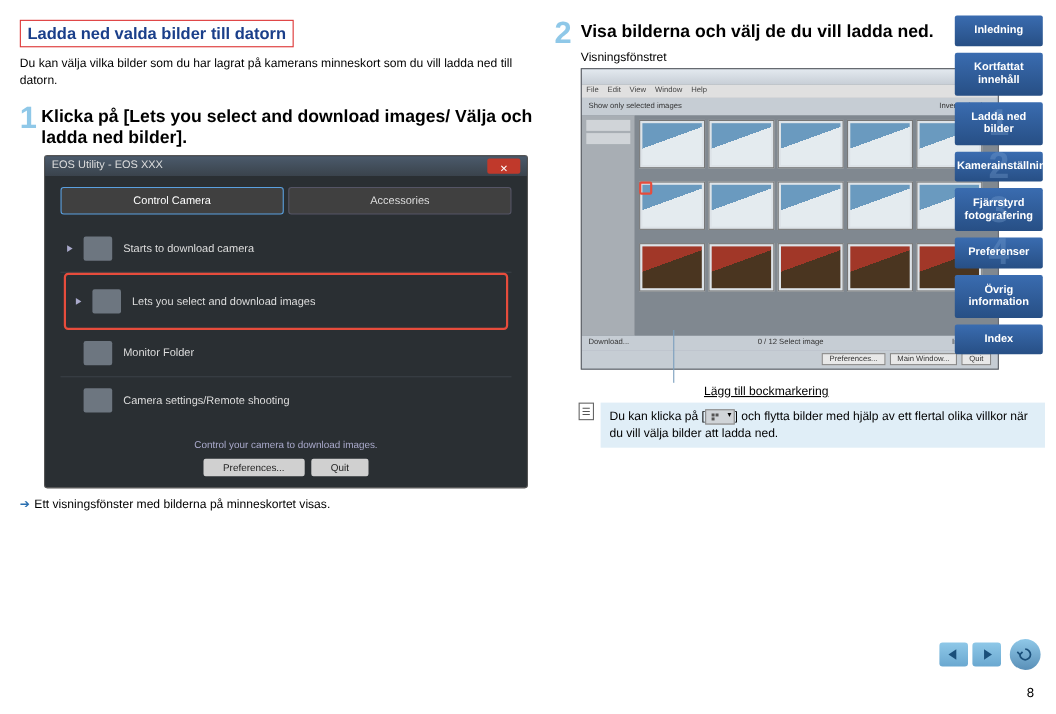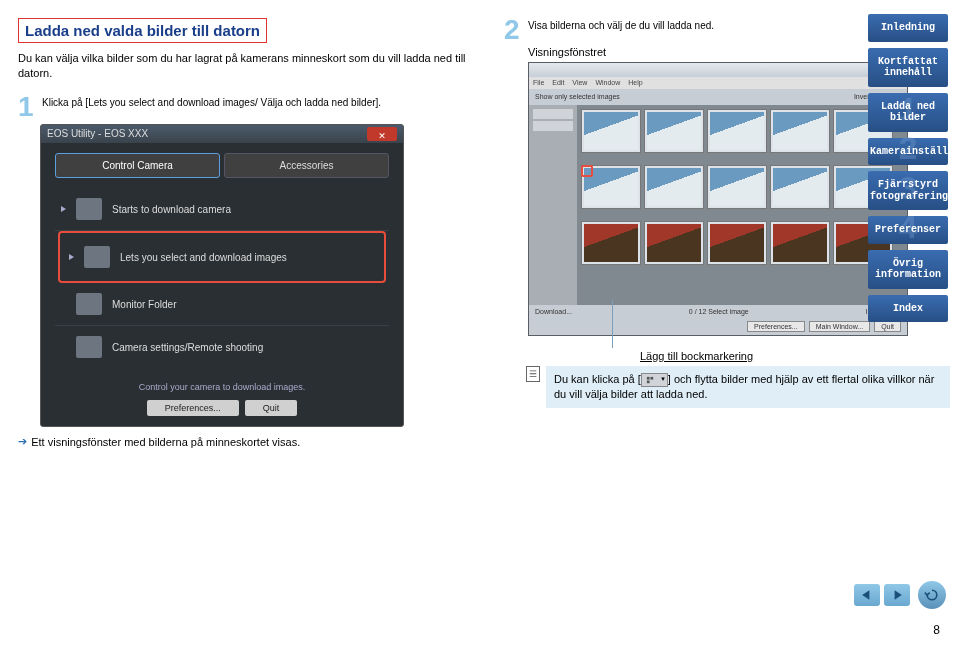--- a/index.html
+++ b/index.html
@@ -6,24 +6,24 @@
   body { font-family: Arial, Helvetica, sans-serif; font-size: 11px; color: #000; background: #fff; width: 960px; height: 649px; position: relative; }
 
   .page { display: flex; justify-content: flex-end; }
 
   
   .left-col { width: 500px; padding: 18px 10px 0 18px; }
   .title-box { border: 1px solid #d33; padding: 3px 6px; display: inline-block; font-size: 15px; font-weight: bold; color: #1a3f8a; margin-bottom: 8px; }
   .intro { font-size: 11px; line-height: 1.35; margin-bottom: 14px; }
   .step { display: flex; align-items: flex-start; gap: 4px; margin-bottom: 6px; }
   .stepnum { font-size: 28px; font-weight: bold; color: #8fc8e8; line-height: 0.85; width: 20px; }
-  .steptext { font-size: 10px; font-weight: normal; line-height: 1.2; padding-top: 2px; }
-
-  
-  .eos-window { width: 364px; background: #2a2f33; border: 1px solid #555; border-radius: 3px; margin: 6px 0 8px 22px; font-size: 10px; color: #ddd; }
+  .steptext { font-size: 16px; font-weight: bold; line-height: 1.2; padding-top: 2px; }
+
+  
+  .eos-window { width: 440px; background: #2a2f33; border: 1px solid #555; border-radius: 3px; margin: 6px 0 8px 22px; font-size: 10px; color: #ddd; }
   .eos-title { background: linear-gradient(#4b5a6b,#3a434c); height: 18px; line-height: 18px; padding: 0 6px; display: flex; justify-content: space-between; align-items: center; }
   .eos-close { background: #c0392b; color: #fff; width: 30px; height: 14px; text-align: center; font-size: 9px; border-radius: 2px; }
   .eos-tabs { display: flex; gap: 4px; padding: 10px 14px 6px; }
   .eos-tab { flex: 1; text-align: center; padding: 6px 0; border: 1px solid #556; border-radius: 3px; background: #404040; }
   .eos-tab.active { border-color: #5aa0e0; color: #fff; }
   .eos-list { padding: 4px 14px 8px; }
   .eos-item { display: flex; align-items: center; gap: 10px; padding: 10px 6px; border-bottom: 1px solid #3a4046; }
   .eos-item:last-child { border-bottom: none; }
   .eos-play { width: 0; height: 0; border-left: 5px solid #aac; border-top: 3px solid transparent; border-bottom: 3px solid transparent; }
   .eos-icon { width: 26px; height: 22px; background: #6d7680; border-radius: 2px; flex-shrink: 0; }
@@ -63,21 +63,21 @@
   .callout-label { font-size:11px; position:absolute; left:640px; top:350px;text-decoration:underline; }
   .tip-row { display:flex; gap:6px; margin:30px 0 0 22px; align-items:flex-start;}
   .tip-icon { width:14px; height:16px; border:1px solid #666; font-size:9px; text-align:center; line-height:14px; color:#555; flex-shrink:0;}
   .tip-text { background:#e0eef7; padding:6px 8px; font-size:11px; line-height:1.35; flex:1; }
   .inline-btn { display:inline-block; border:1px solid #888; background:#d0d4d8; padding:0 12px 0 4px; font-size:9px; vertical-align:middle; position:relative;}
   .inline-btn::after { content:'▾'; position:absolute; right:2px; font-size:7px; }
   .inline-btn svg { width:9px; height:9px; vertical-align:middle; }
 
   
   .sidebar { position:absolute; right:12px; top:14px; width:80px; display:flex; flex-direction:column; gap:6px; }
-  .nav-btn { background:linear-gradient(#3a6cb0,#274f85); color:#fff; text-align:center; padding:8px 2px; font-size:10px; line-height:1.15; border-radius:2px; cursor:pointer; position:relative; font-weight:bold;font-family:Liberation Mono, monospace;}
+  .nav-btn { background:linear-gradient(#3a6cb0,#274f85); color:#fff; text-align:center; padding:8px 2px; font-size:10px; line-height:1.15; border-radius:2px; cursor:pointer; position:relative; font-weight:bold;}
   .nav-btn .ghost { position:absolute; top:50%; left:50%; transform:translate(-50%,-50%); font-size:34px; color:rgba(120,160,210,0.35); font-weight:bold; z-index:0;}
   .nav-btn span.lbl { position:relative; z-index:1; }
 
   
   .bottom-controls { position:absolute; right:14px; bottom:40px; display:flex; gap:4px; align-items:center; }
   .tri-btn { width:26px; height:22px; background:linear-gradient(#8fc8e8,#6aa8d0); border-radius:3px; display:flex; align-items:center; justify-content:center; cursor:pointer;}
   .tri-btn svg { width:12px; height:12px; fill:#1a4f7a; }
   .round-btn { width:28px; height:28px; border-radius:50%; background:linear-gradient(#8fc8e8,#5a90b8); display:flex; align-items:center; justify-content:center; margin-left:4px; cursor:pointer;}
   .round-btn svg { width:16px; height:16px; stroke:#1a4f7a; fill:none; stroke-width:2;}
   .page-num { position:absolute; right:20px; bottom:12px; font-size:12px; }

